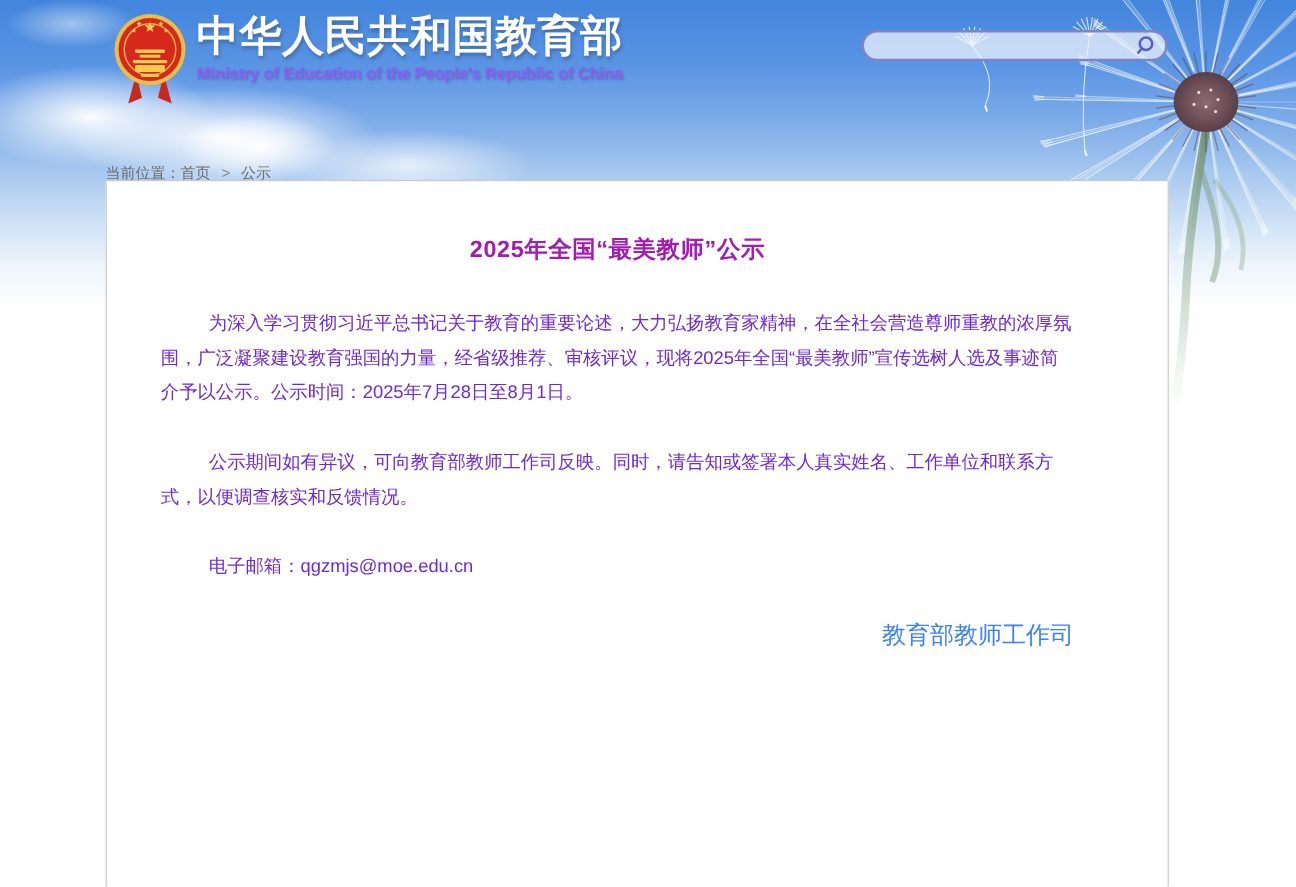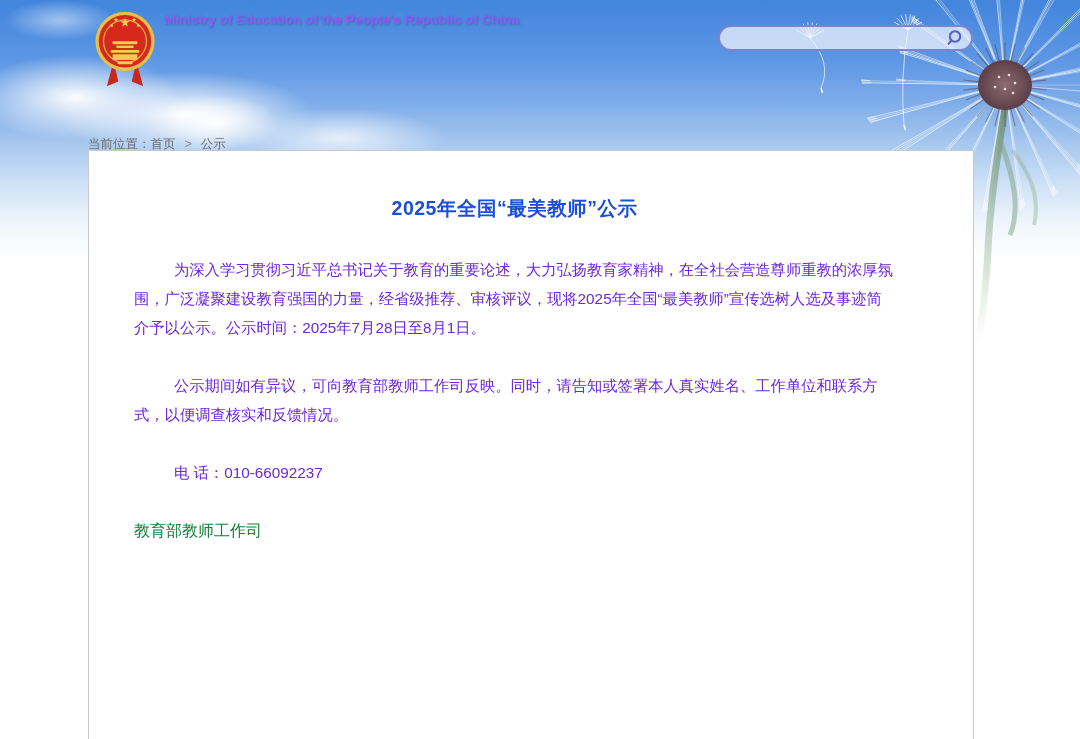--- a/index.html
+++ b/index.html
@@ -47,28 +47,28 @@
   .breadcrumb{position:absolute;left:88px;top:136px;z-index:2;font-size:12.5px;color:#6b6b6b;line-height:16px;}
   .breadcrumb a{color:#6b6b6b;text-decoration:none;cursor:pointer;}
   .breadcrumb .sep{margin:0 9px;color:#8a8a8a;}
   
   .content-box{
     position:absolute;left:88px;top:150px;width:886px;height:700px;z-index:3;
     background:#fff;border:1px solid #c9c9c9;box-sizing:border-box;
     padding:44px 78px 0 45px;
   }
   .article-title{
-    font-size:19.5px;line-height:26px;font-weight:bold;color:#1d4ed8;
+    font-size:19.5px;line-height:26px;font-weight:bold;color:#a21caf;
     text-align:center;margin:0 0 34px;letter-spacing:.5px;
   }
   .body-p{
     font-size:15.3px;line-height:29px;color:#6d28d9;margin:0 0 29px;
     text-indent:40px;text-align:left;word-break:break-word;
   }
-  .sign{font-size:16px;line-height:29px;color:#15803d;margin:0 0 29px;}
+  .sign{font-size:20px;line-height:29px;color:#3b82f6;margin:0 0 29px;text-align:right;}
 </style>
 </head>
 <body>
 
 <div id="viewport">
 
   <div class="sky"></div>
 
   <div class="cloud c1"></div>
   <div class="cloud c2"></div>
@@ -457,20 +457,21 @@
         <g fill="#f2cc52">
           <rect x="21" y="37" width="26" height="3" rx="1"></rect>
           <rect x="25" y="41.5" width="18" height="2.5"></rect>
           <rect x="19" y="46" width="30" height="3" rx="1"></rect>
           <rect x="21" y="50.5" width="26" height="6" rx="1"></rect>
           <rect x="26" y="58" width="16" height="3" rx="1.5"></rect>
         </g>
       </svg>
     </div>
     <div class="titles">
+      <div class="site-title">中华人民共和国教育部</div>
       <div class="site-subtitle">Ministry of Education of the People's Republic of China</div>
     </div>
   </div>
 
   <div class="searchbar">
     <input class="search-input" type="text" value="" style="">
     <button class="search-btn">
       <svg width="18" height="18" viewBox="0 0 18 18">
         <circle cx="9" cy="7.5" r="5.2" stroke="#5a61bd" stroke-width="2.1" fill="none"></circle>
         <line x1="5.4" y1="11.6" x2="2.6" y2="14.8" stroke="#5a61bd" stroke-width="2.1" stroke-linecap="round"></line>
@@ -479,17 +480,17 @@
   </div>
 
   <div class="breadcrumb">
     <span>当前位置：</span><a>首页</a><span class="sep">&gt;</span><a>公示</a>
   </div>
 
   <div class="content-box">
     <h1 class="article-title">2025年全国“最美教师”公示</h1>
     <p class="body-p">为深入学习贯彻习近平总书记关于教育的重要论述，大力弘扬教育家精神，在全社会营造尊师重教的浓厚氛围，广泛凝聚建设教育强国的力量，经省级推荐、审核评议，现将2025年全国“最美教师”宣传选树人选及事迹简介予以公示。公示时间：2025年7月28日至8月1日。</p>
     <p class="body-p">公示期间如有异议，可向教育部教师工作司反映。同时，请告知或签署本人真实姓名、工作单位和联系方式，以便调查核实和反馈情况。</p>
-    <p class="body-p">电 话：010-66092237</p>
+    <p class="body-p">电子邮箱：qgzmjs@moe.edu.cn</p>
     <p class="sign">教育部教师工作司</p>
   </div>
 
 </div>
 
 </body></html>

